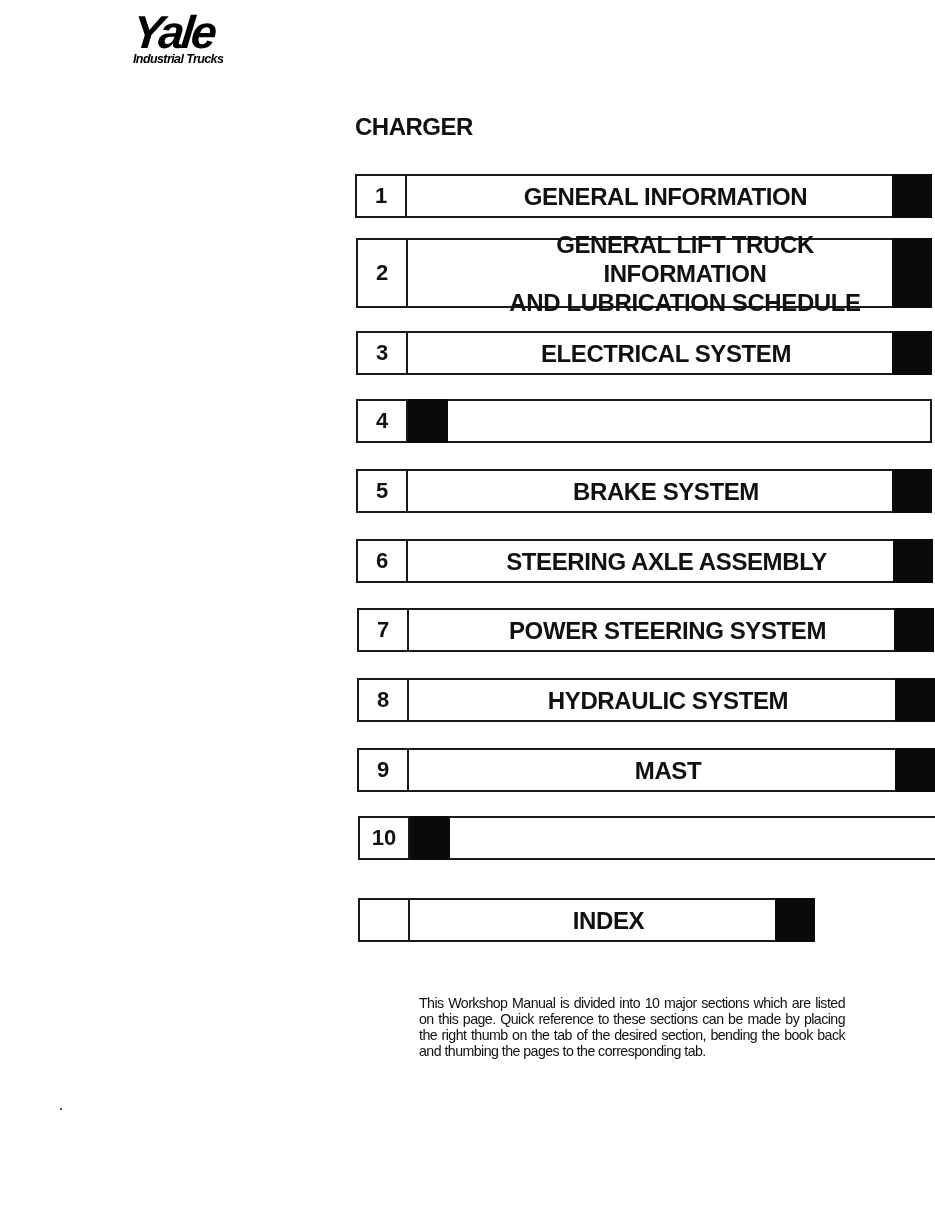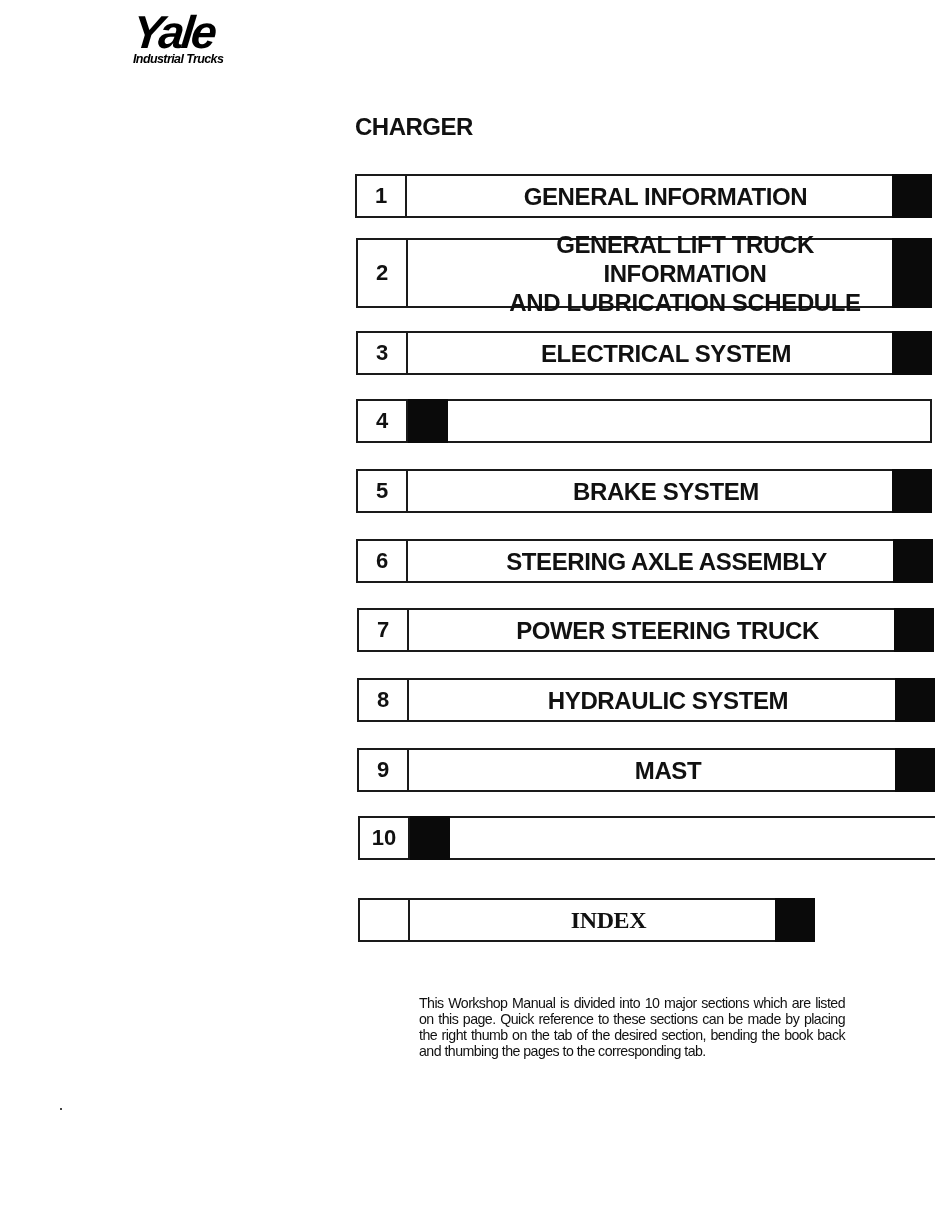--- a/index.html
+++ b/index.html
@@ -64,42 +64,42 @@
 </div>
 
 <div class="tab-box" style="left:356px; top:539px; width:577px;">
   <div class="num-cell">6</div>
   <div class="label-cell">STEERING AXLE ASSEMBLY</div>
   <div class="black-tab"></div>
 </div>
 
 <div class="tab-box" style="left:357px; top:608px; width:577px;">
   <div class="num-cell">7</div>
-  <div class="label-cell">POWER STEERING TRUCK</div>
+  <div class="label-cell">POWER STEERING SYSTEM</div>
   <div class="black-tab"></div>
 </div>
 
 <div class="tab-box" style="left:357px; top:678px; width:578px;">
   <div class="num-cell">8</div>
   <div class="label-cell">HYDRAULIC SYSTEM</div>
   <div class="black-tab"></div>
 </div>
 
 <div class="tab-box" style="left:357px; top:748px; width:578px;">
   <div class="num-cell">9</div>
   <div class="label-cell">MAST</div>
   <div class="black-tab"></div>
 </div>
 
 <div class="tab-box" style="left:358px; top:816px; width:656px;">
   <div class="num-cell">10</div>
   <div class="black-tab"></div>
 </div>
 
-<div class="tab-box" style="left:358px; top:898px; width:457px;font-family:Liberation Serif, serif;">
+<div class="tab-box" style="left:358px; top:898px; width:457px;">
   <div class="num-cell"></div>
   <div class="label-cell">INDEX</div>
   <div class="black-tab"></div>
 </div>
 
 <p class="desc">This Workshop Manual is divided into 10 major sections which are listed on this page. Quick reference to these sections can be made by placing the right thumb on the tab of the desired section, bending the book back and thumbing the pages to the corresponding tab.</p>
 
 <div class="speck"></div>
 
 </body></html>

